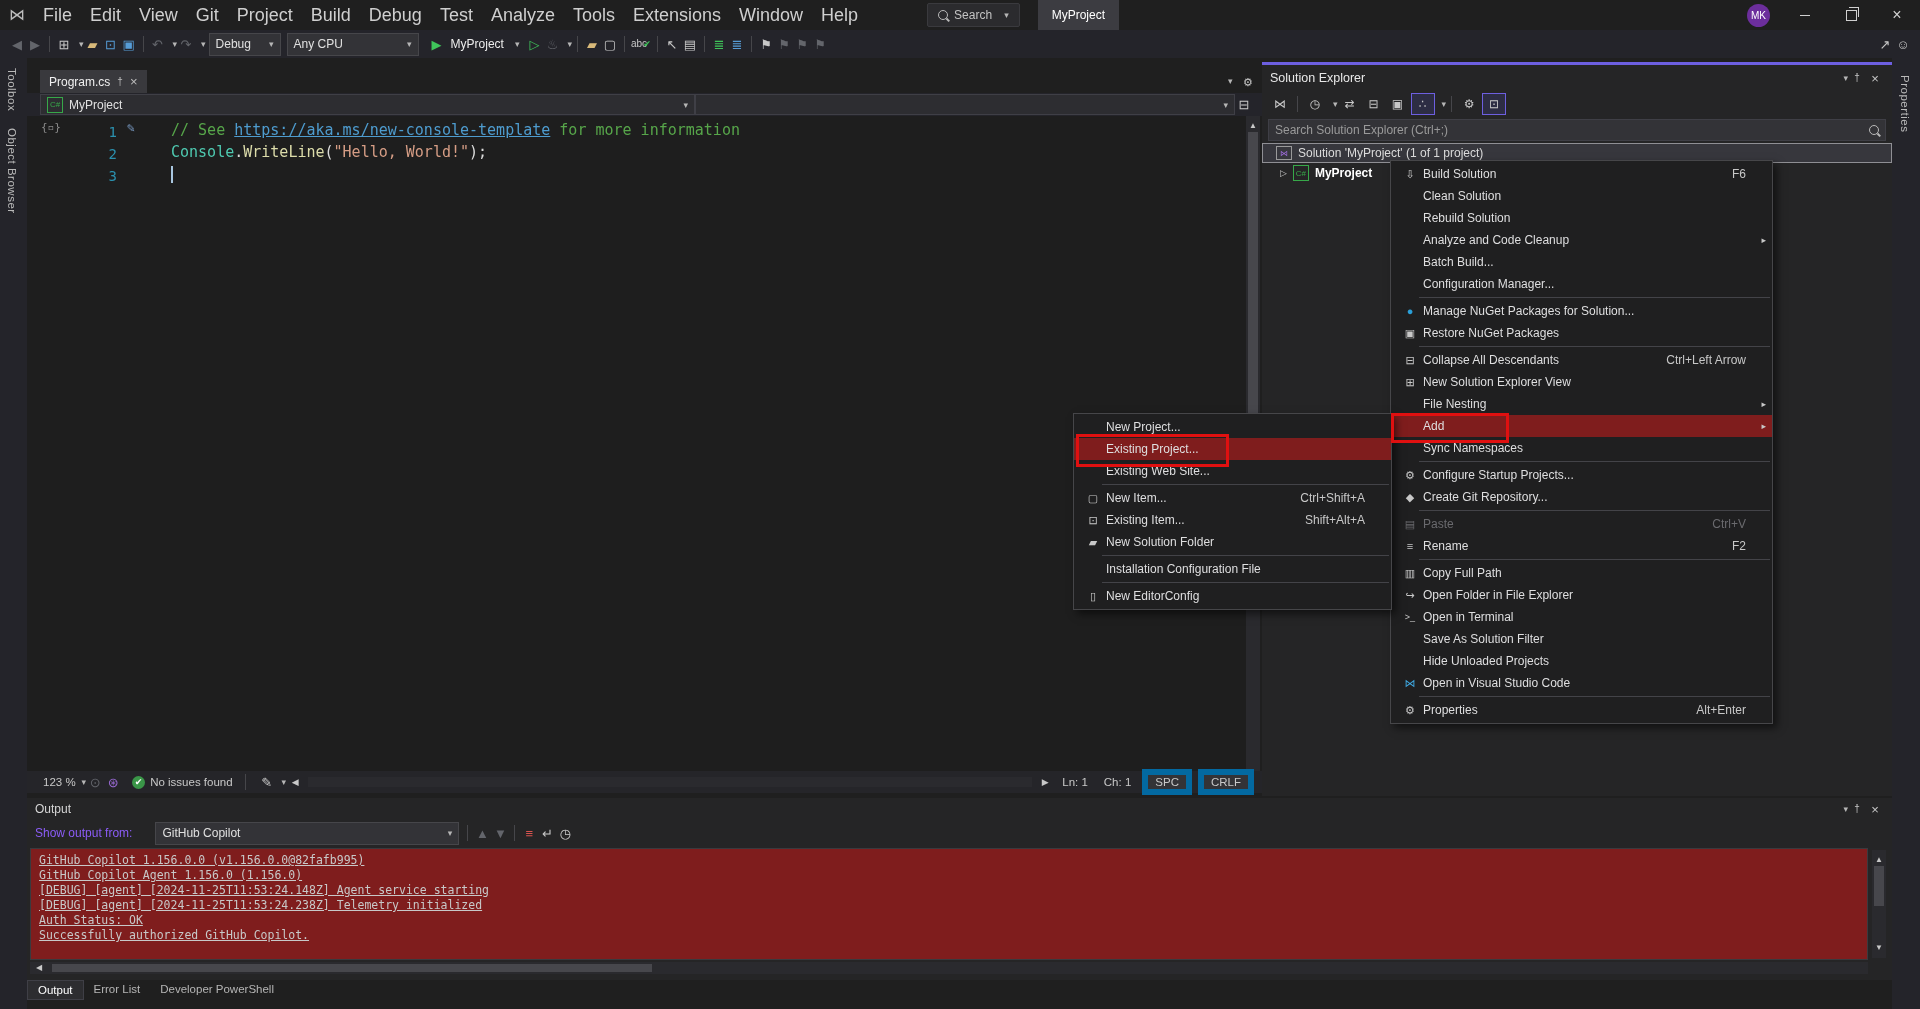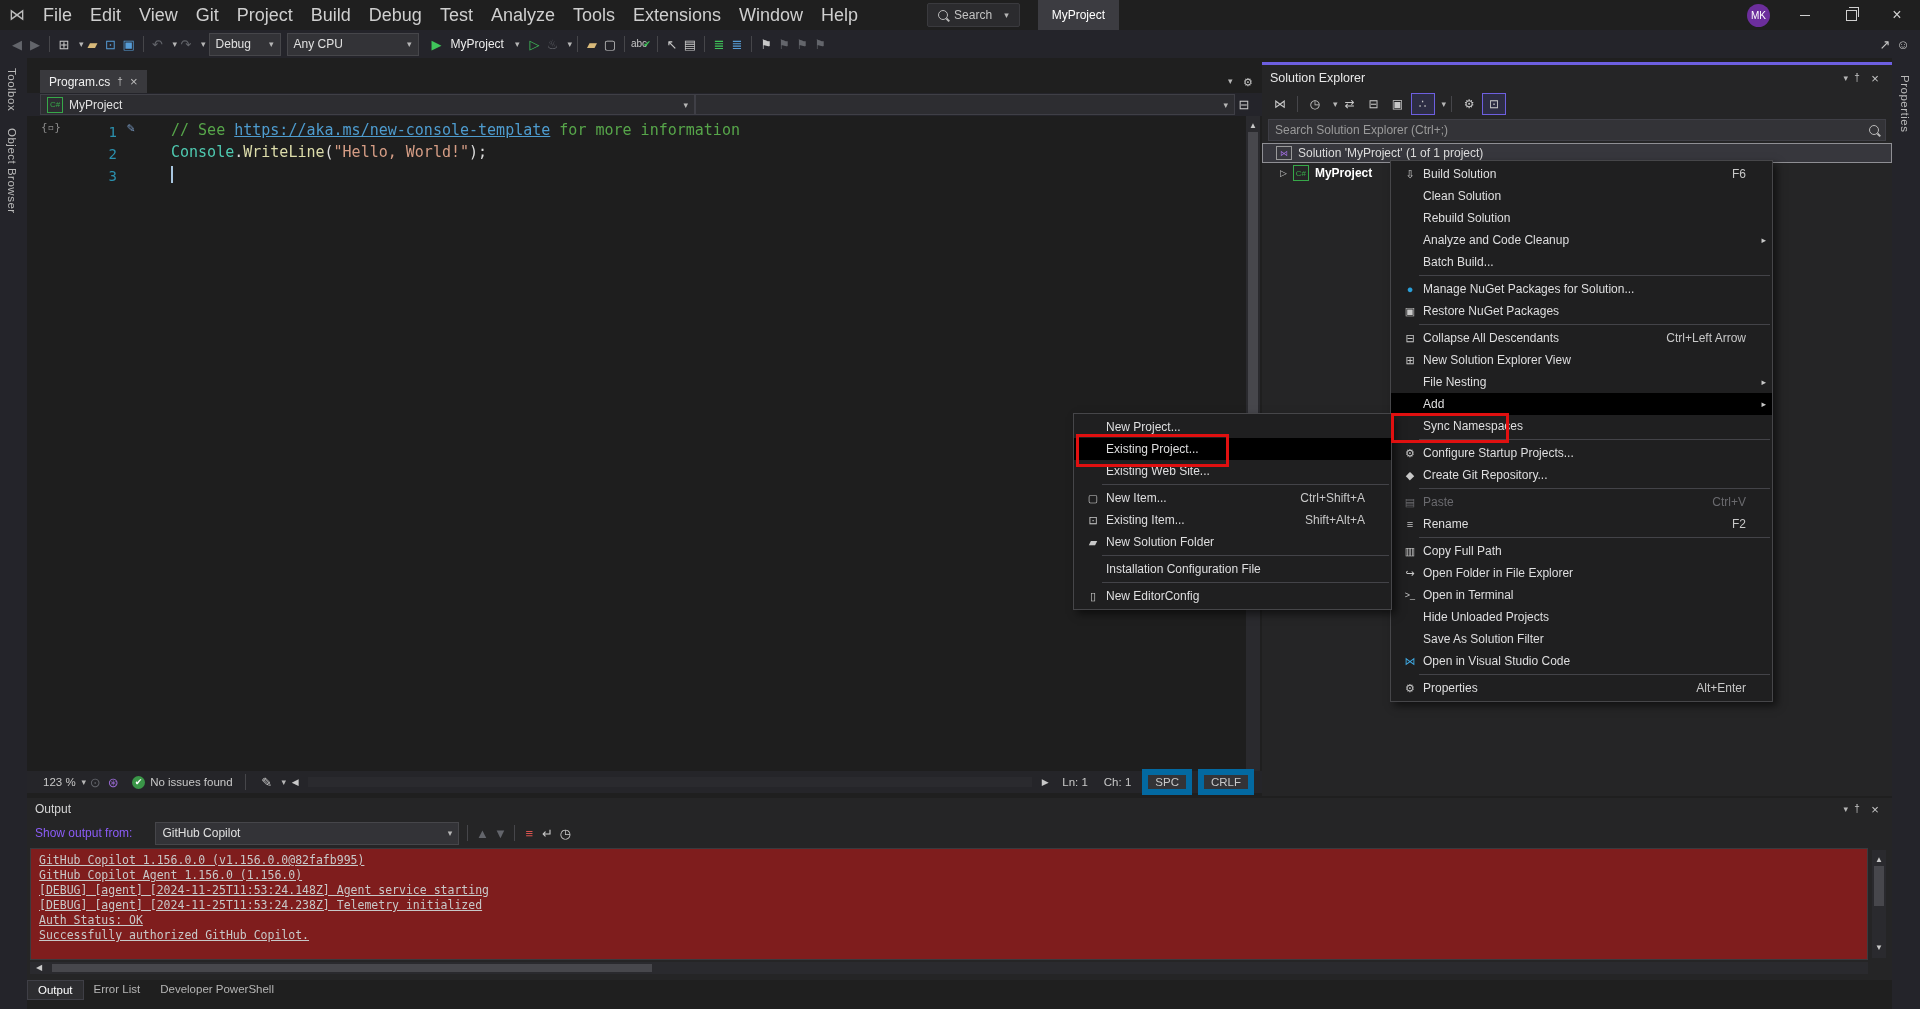--- a/index.html
+++ b/index.html
@@ -74,21 +74,21 @@
   .se-search{margin:2px 6px;height:20px;background:#333337;border:1px solid #3f3f46;display:flex;
       align-items:center;justify-content:space-between;padding:0 6px;color:#9a9a9a;}
   .tree-row{height:20px;display:flex;align-items:center;padding-left:8px;color:#dcdcdc;}
   .tree-sel{background:#37373d;outline:1px solid #8f8f94;outline-offset:-1px;}
   .solicon{width:14px;height:12px;border:1px solid #9a9a9a;display:inline-flex;align-items:center;
       justify-content:center;color:#9b6bd6;font-size:8px;margin:0 6px;}
   
   .menu{position:absolute;background:#1f1f20;border:1px solid #464649;box-shadow:4px 4px 8px rgba(0,0,0,.55);
       padding:2px 0;box-sizing:border-box;}
   .cm-row{height:22px;display:flex;align-items:center;padding:0 8px 0 6px;color:#dfdfe0;font-size:12px;position:relative;}
-  .cm-row.hl{background:#000000;}
+  .cm-row.hl{background:#7f1d1d;}
   .cm-row.disabled .cm-label,.cm-row.disabled .cm-sc,.cm-row.disabled .cm-ic{color:#6a6a6e;}
   .cm-ic{width:26px;display:inline-flex;justify-content:center;font-size:11px;color:#c8c8c8;}
   .cm-label{flex:1;}
   .cm-sc{color:#c8c8c8;margin-right:18px;}
   .cm-arrow{position:absolute;right:6px;font-size:9px;color:#c8c8c8;}
   .cm-sep{height:1px;background:#434348;margin:2px 2px 2px 28px;}
   .redbox{position:absolute;border:3px solid #e01010;background:transparent;z-index:50;}
   
   #output{left:27px;top:798px;width:1865px;height:182px;background:#252526;}
   .out-head{height:22px;display:flex;align-items:center;padding:0 8px;color:#d6d6d6;}
@@ -314,20 +314,24 @@
     </div>
     <div class="cm-row">
       <span class="cm-ic"></span>
       <span class="cm-label">Analyze and Code Cleanup</span>
       <span class="cm-arrow">▸</span>
     </div>
     <div class="cm-row">
       <span class="cm-ic"></span>
       <span class="cm-label">Batch Build...</span>
     </div>
+    <div class="cm-row">
+      <span class="cm-ic"></span>
+      <span class="cm-label">Configuration Manager...</span>
+    </div>
     <div class="cm-sep"></div>
     <div class="cm-row">
       <span class="cm-ic" style="color:#2a9fd8">●</span>
       <span class="cm-label">Manage NuGet Packages for Solution...</span>
     </div>
     <div class="cm-row">
       <span class="cm-ic">▣</span>
       <span class="cm-label">Restore NuGet Packages</span>
     </div>
     <div class="cm-sep"></div>
@@ -382,25 +386,25 @@
     <div class="cm-row">
       <span class="cm-ic blue">↪</span>
       <span class="cm-label">Open Folder in File Explorer</span>
     </div>
     <div class="cm-row">
       <span class="cm-ic" style="font-size:9px">&gt;_</span>
       <span class="cm-label">Open in Terminal</span>
     </div>
     <div class="cm-row">
       <span class="cm-ic"></span>
+      <span class="cm-label">Save As Solution Filter</span>
+    </div>
+    <div class="cm-row">
+      <span class="cm-ic"></span>
       <span class="cm-label">Hide Unloaded Projects</span>
-    </div>
-    <div class="cm-row">
-      <span class="cm-ic"></span>
-      <span class="cm-label">Save As Solution Filter</span>
     </div>
     <div class="cm-row">
       <span class="cm-ic" style="color:#3ea7e0">⋈</span>
       <span class="cm-label">Open in Visual Studio Code</span>
     </div>
     <div class="cm-sep"></div>
     <div class="cm-row">
       <span class="cm-ic">⚙</span>
       <span class="cm-label">Properties</span>
       <span class="cm-sc">Alt+Enter</span>

